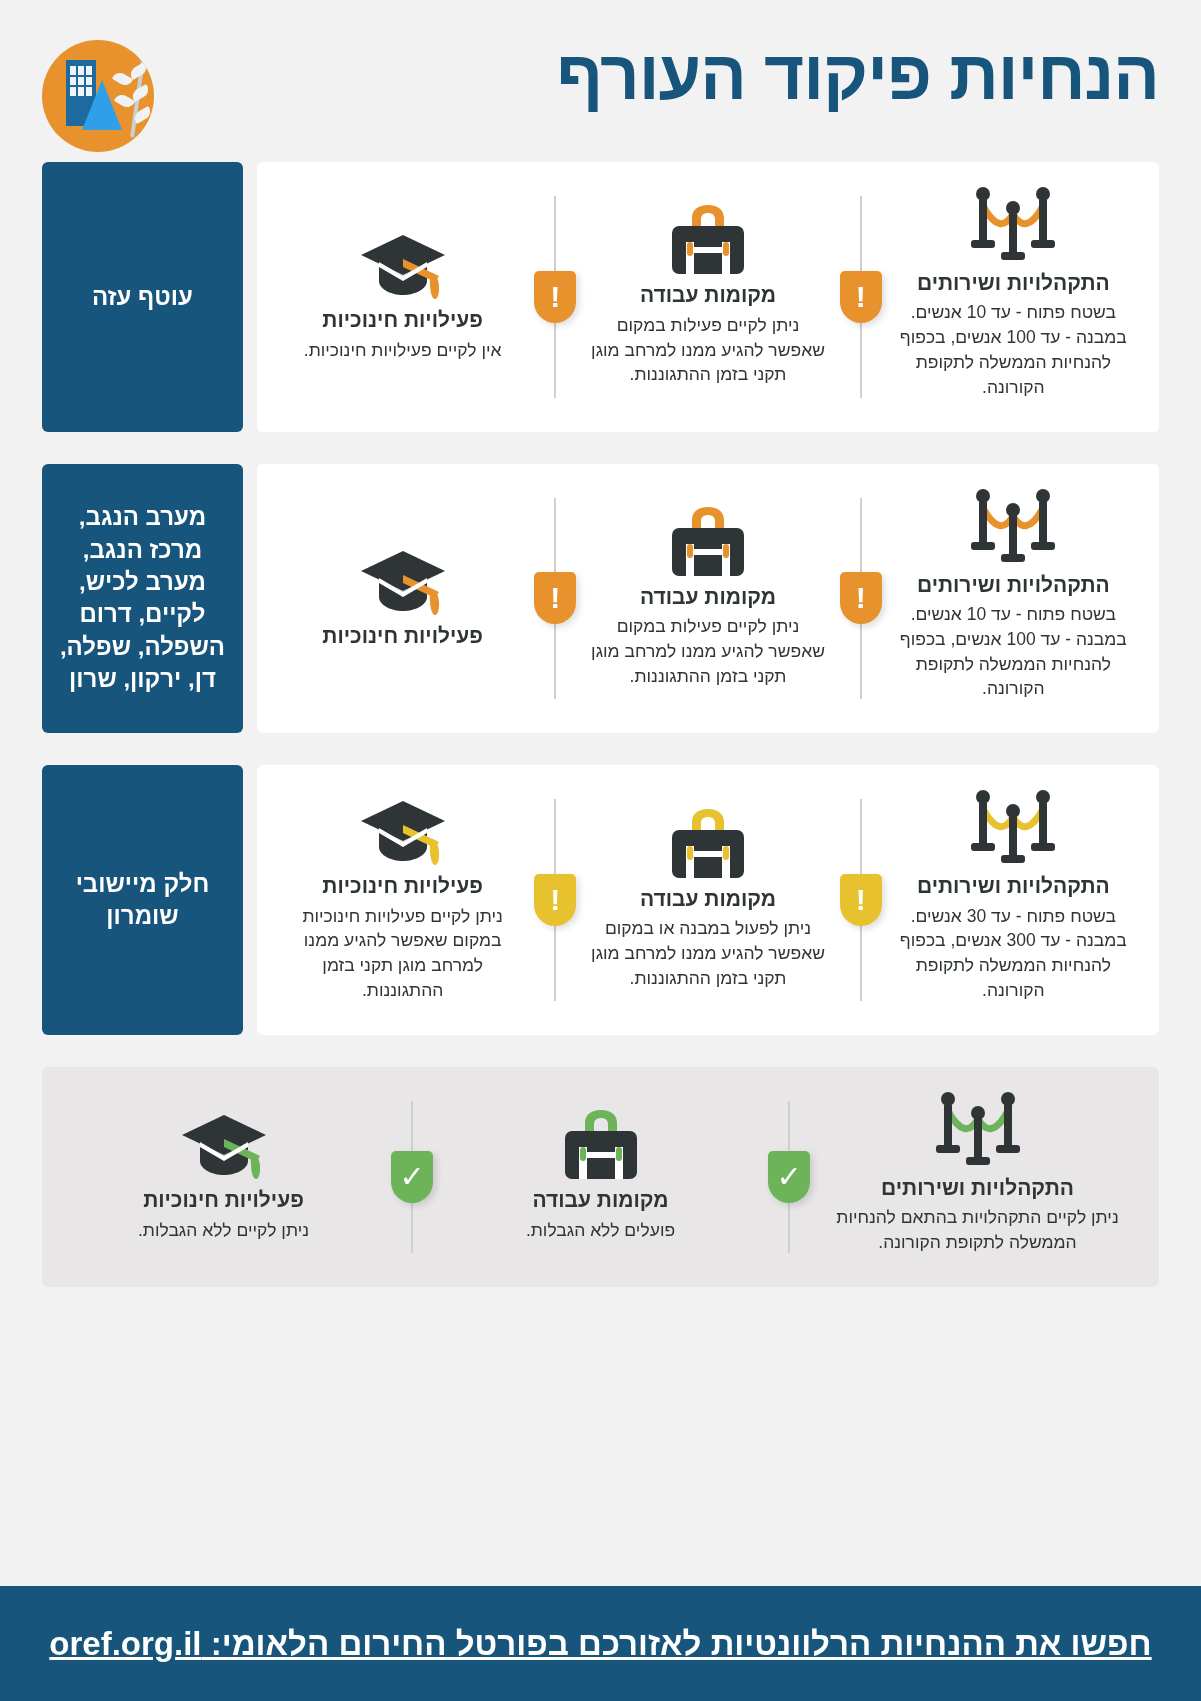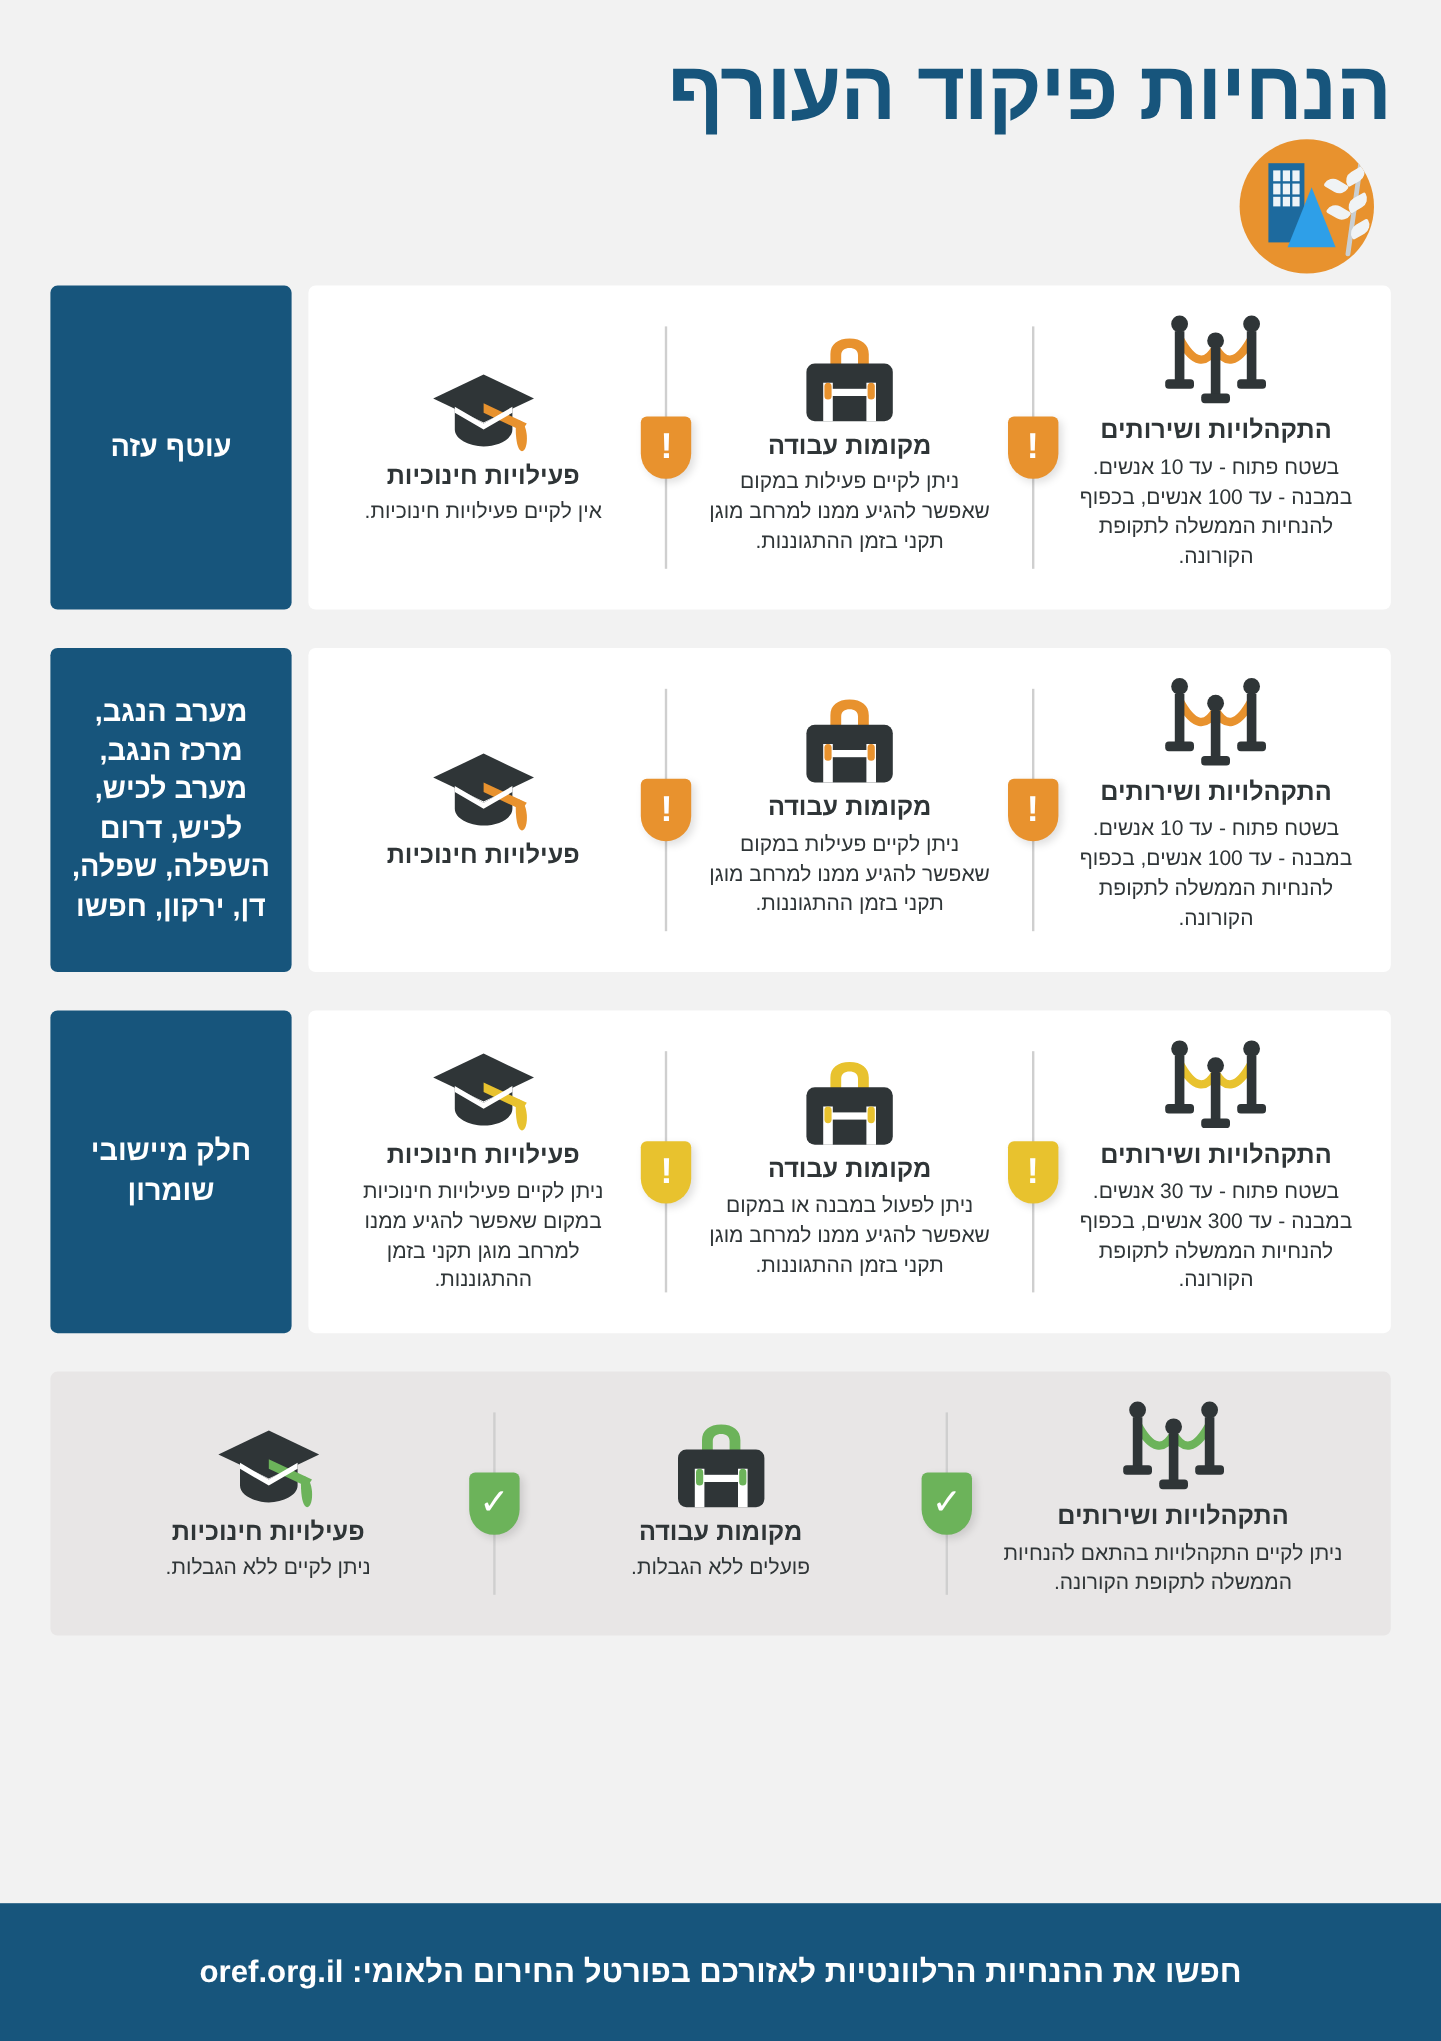--- a/index.html
+++ b/index.html
@@ -17,21 +17,20 @@
     overflow: hidden;
   }
 
   
   .header {
     position: relative;
     padding: 36px 42px 10px 42px;
     display: flex;
     align-items: flex-start;
     justify-content: center;
-    flex-direction: column;
   }
   .header-text { flex: 1; text-align: right; padding-top: 4px; }
   .title {
     font-size: 69px;
     font-weight: bold;
     color: #17557c;
     letter-spacing: -1px;
     line-height: 1.05;
     white-space: nowrap;
   }
@@ -185,23 +184,24 @@
     position: absolute;
     left: 0; right: 0; bottom: 0;
     height: 115px;
     background: #17557c;
     display: flex;
     align-items: center;
     justify-content: center;
   }
   .footer-text {
     color: #ffffff;
-    font-size: 26px;
+    font-size: 33px;
     font-weight: bold;
     white-space: nowrap;
+    text-decoration: underline;
   }
 </style>
 </head>
 <body>
 
 <div class="page">
 
   <div class="header">
     <div class="header-text">
       <div class="title">הנחיות פיקוד העורף</div>
@@ -340,21 +340,21 @@
     <path d="M48 6 L90 26 L48 46 L6 26 Z" fill="#2f3537"></path>
     <path d="M24 33 L24 52 C24 60 36 66 48 66 C60 66 72 60 72 52 L72 33 L48 47 Z" fill="#2f3537"></path>
     <path d="M48 30 L84 47 L80 53 L48 38 Z" fill="#e8922e"></path>
     <path d="M76 44 C86 44 86 70 80 70 C74 70 74 44 76 44 Z" fill="#e8922e"></path>
     <path d="M24 33 L48 47 L72 33 L72 38 L48 52 L24 38 Z" fill="#ffffff"></path>
   </svg>
             </div>
             <div class="cell-title">פעילויות חינוכיות</div>
           </div>
         </div>
-        <div class="region">מערב הנגב, מרכז הנגב, מערב לכיש, לכיש, דרום השפלה, שפלה, דן, ירקון, חפשו</div>
+        <div class="region">מערב הנגב, מרכז הנגב, מערב לכיש, לקיים, דרום השפלה, שפלה, דן, ירקון, שרון</div>
       </div>
       <div class="row">
         <div class="row-content">
           <div class="cell">
             <div class="icon">
               <svg width="96" height="80" viewBox="0 0 96 80">
     <path d="M18 22 C30 44 40 44 48 30" stroke="#e8c22e" stroke-width="7" fill="none" stroke-linecap="round"></path>
     <path d="M78 22 C66 44 56 44 48 30" stroke="#e8c22e" stroke-width="7" fill="none" stroke-linecap="round"></path>
     <circle cx="18" cy="10" r="7" fill="#2f3537"></circle>
     <rect x="14" y="16" width="8" height="42" fill="#2f3537"></rect>

